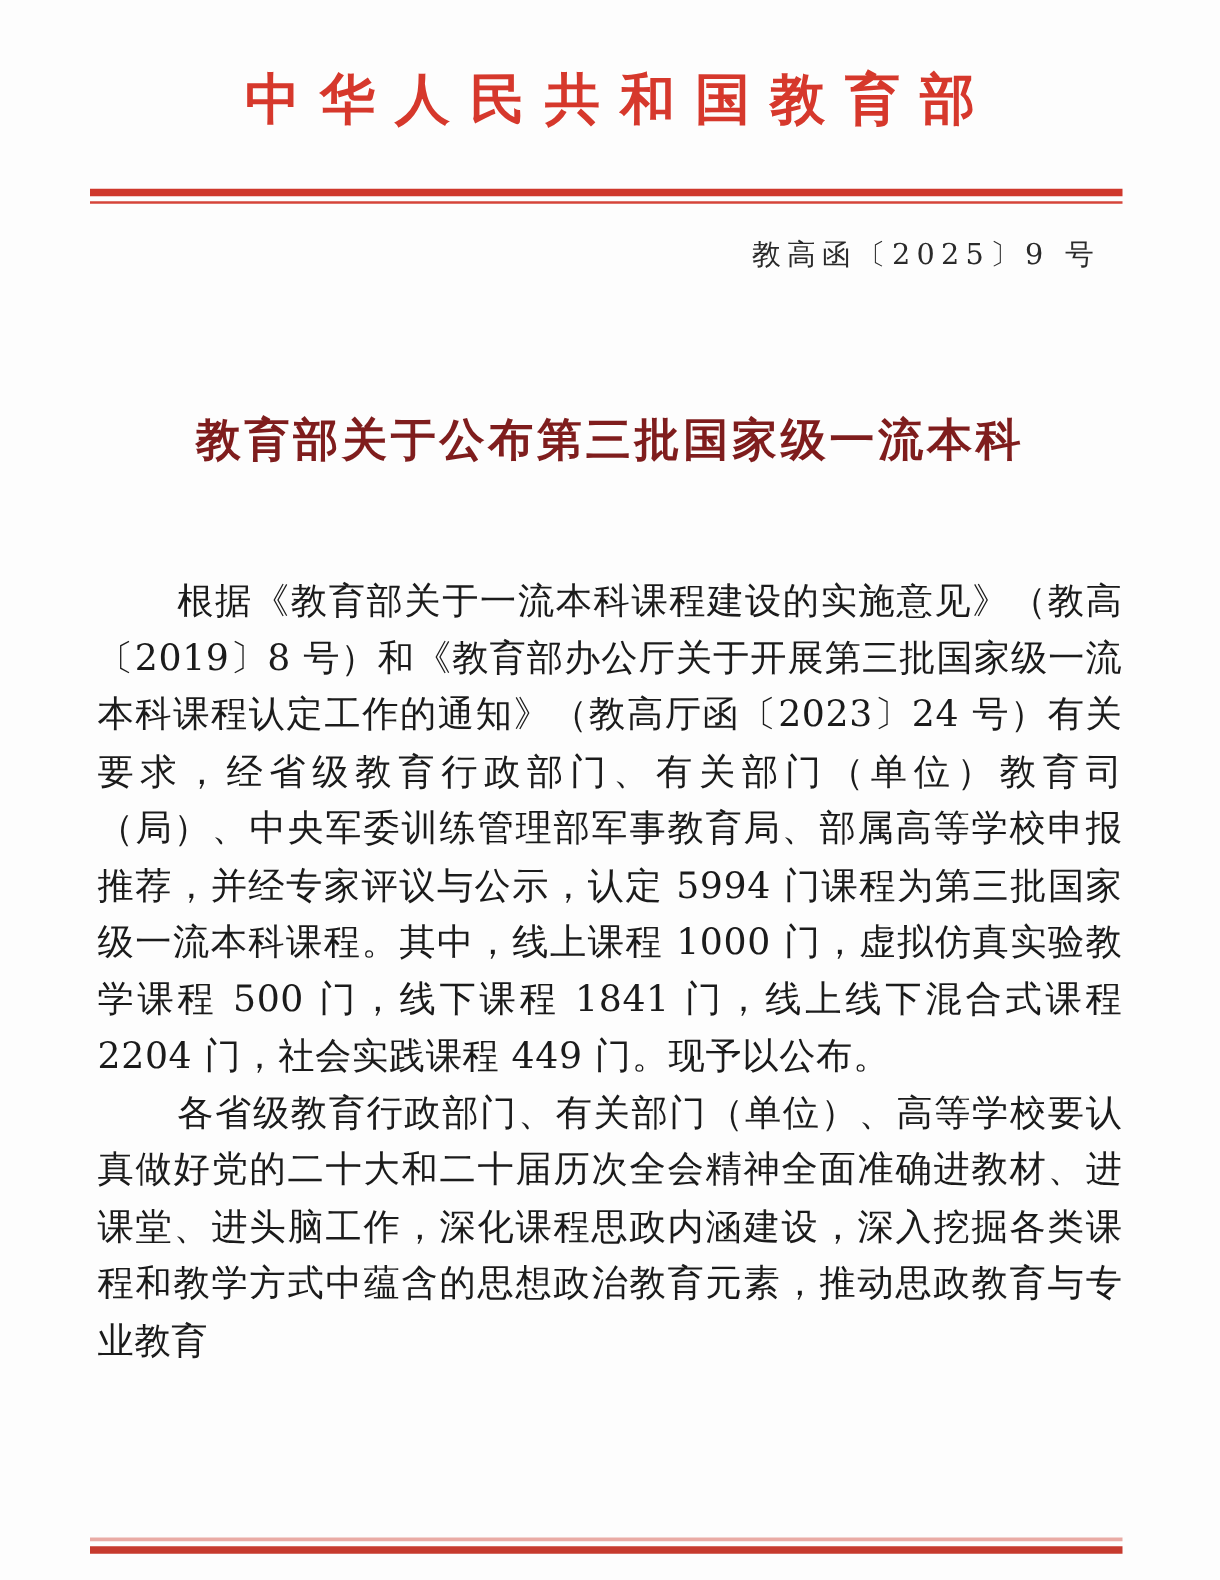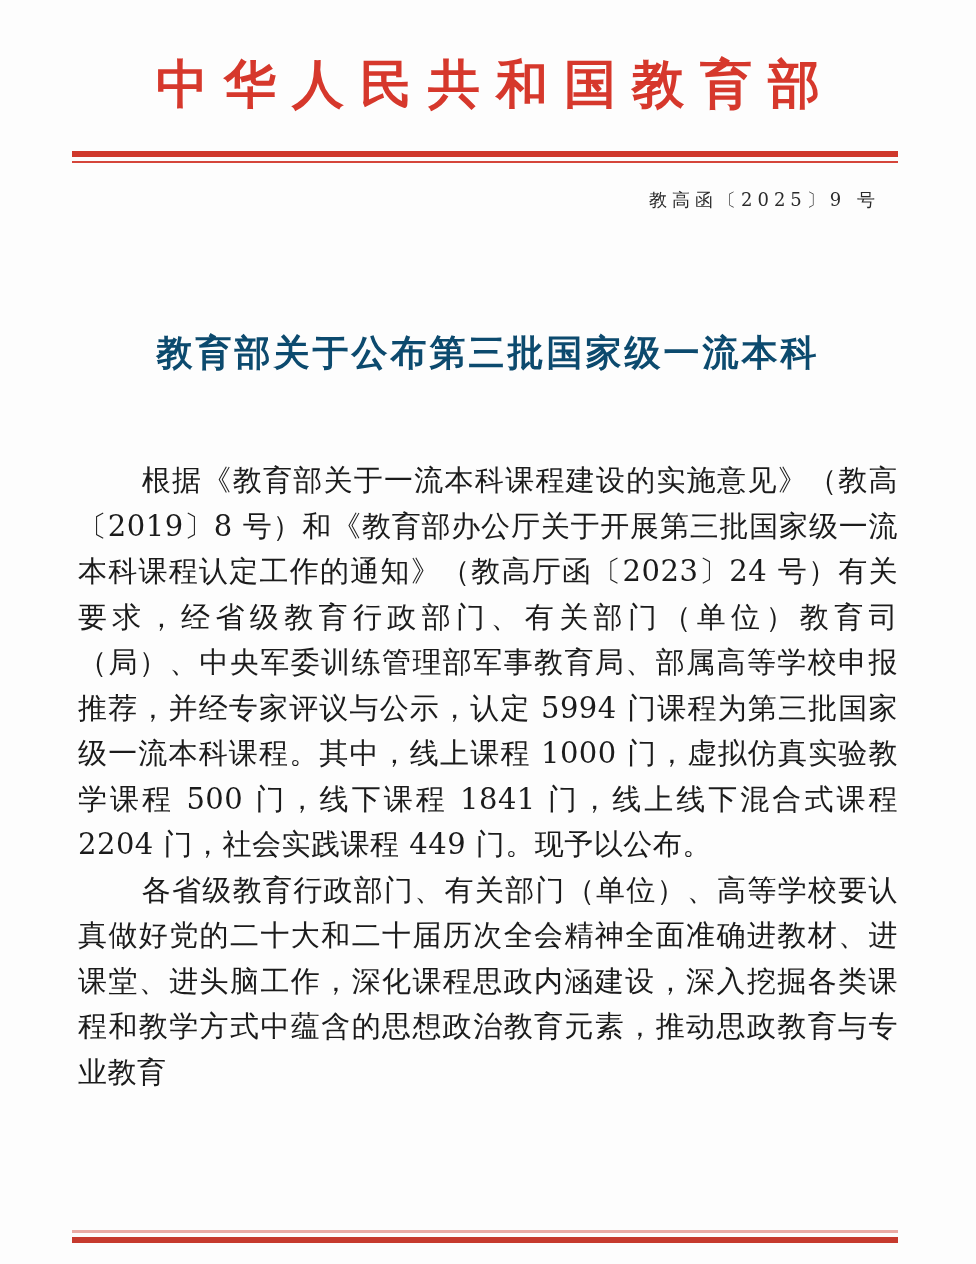--- a/index.html
+++ b/index.html
@@ -9,46 +9,46 @@
     height: 1264px;
     background: #fdfdfd;
     overflow: hidden;
     font-family: "DejaVu Serif", "Liberation Serif", serif;
   }
   .letterhead {
     position: absolute;
     top: 50px; left: 0; right: 0;
     text-align: center;
     color: #d6382c;
-    font-size: 52px;
+    font-size: 44px;
     font-weight: bold;
     letter-spacing: 16px;
     text-indent: 16px;
     white-space: nowrap;
   }
   .rule { position: absolute; left: 72px; right: 78px; }
   .rule-thick { top: 151px; height: 6px; background: #cf382c; }
   .rule-thin  { top: 161px; height: 2px; background: #d5453a; }
   .doc-number {
     position: absolute;
     top: 188px; right: 96px;
-    font-size: 18px;
+    font-size: 23px;
     letter-spacing: 5px;
     color: #2a2a2a;
     white-space: nowrap;
   }
   .doc-title {
     position: absolute;
     top: 328px; left: 0; right: 0;
     text-align: center;
     font-size: 36px;
     font-weight: bold;
     line-height: 49px;
     letter-spacing: 3px;
-    color: #0c4a6e;
+    color: #7f1d1d;
   }
   .body-text {
     position: absolute;
     top: 458px; left: 78px;
     width: 820px;
     font-size: 29px;
     line-height: 45.5px;
     letter-spacing: 0.5px;
     color: #1b1b1b;
     text-align: justify;

